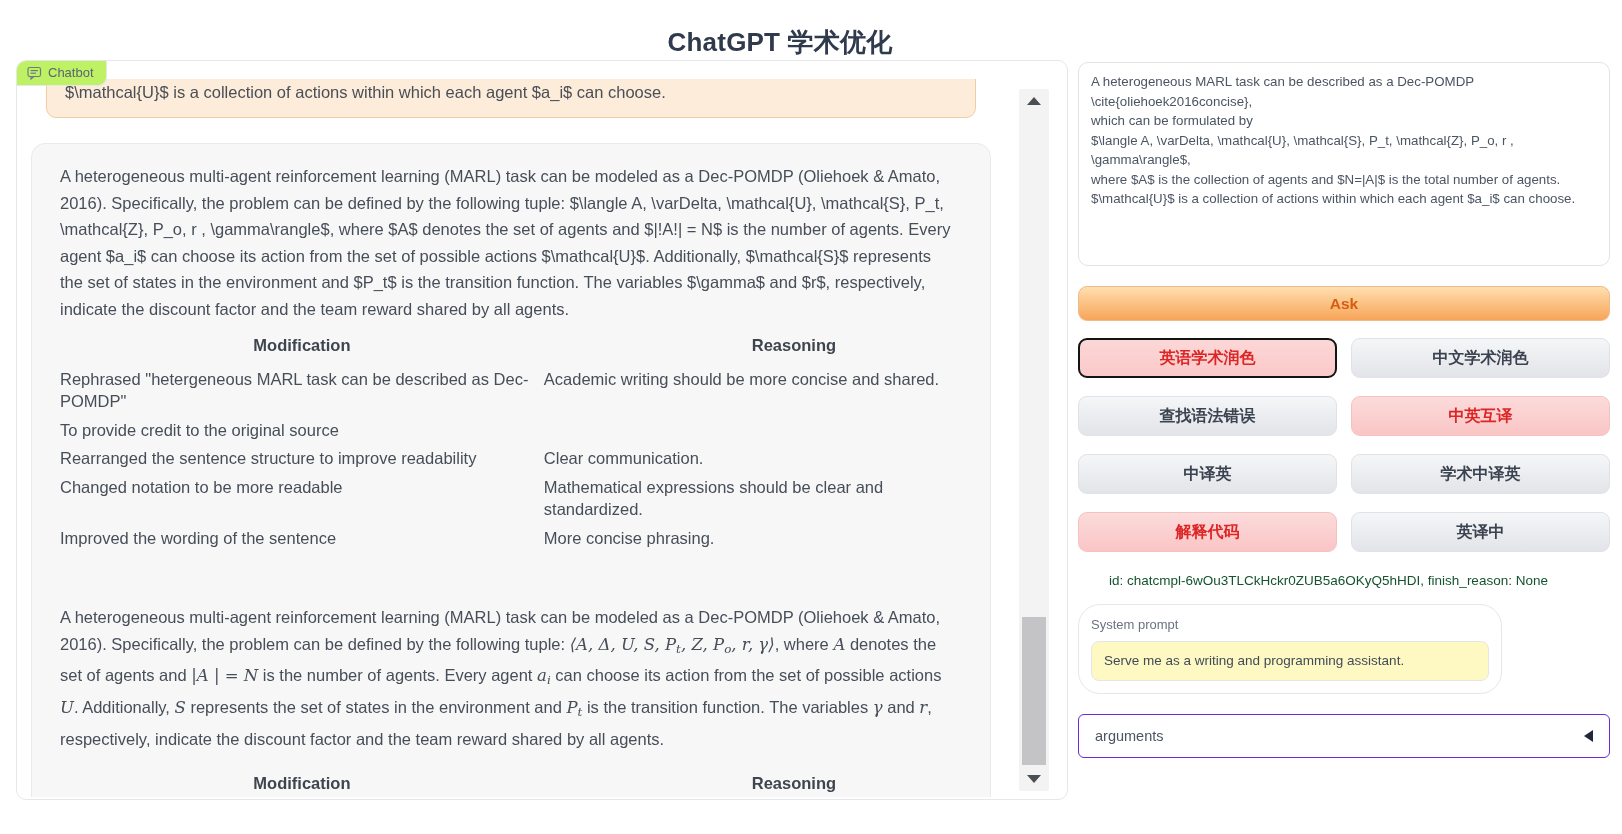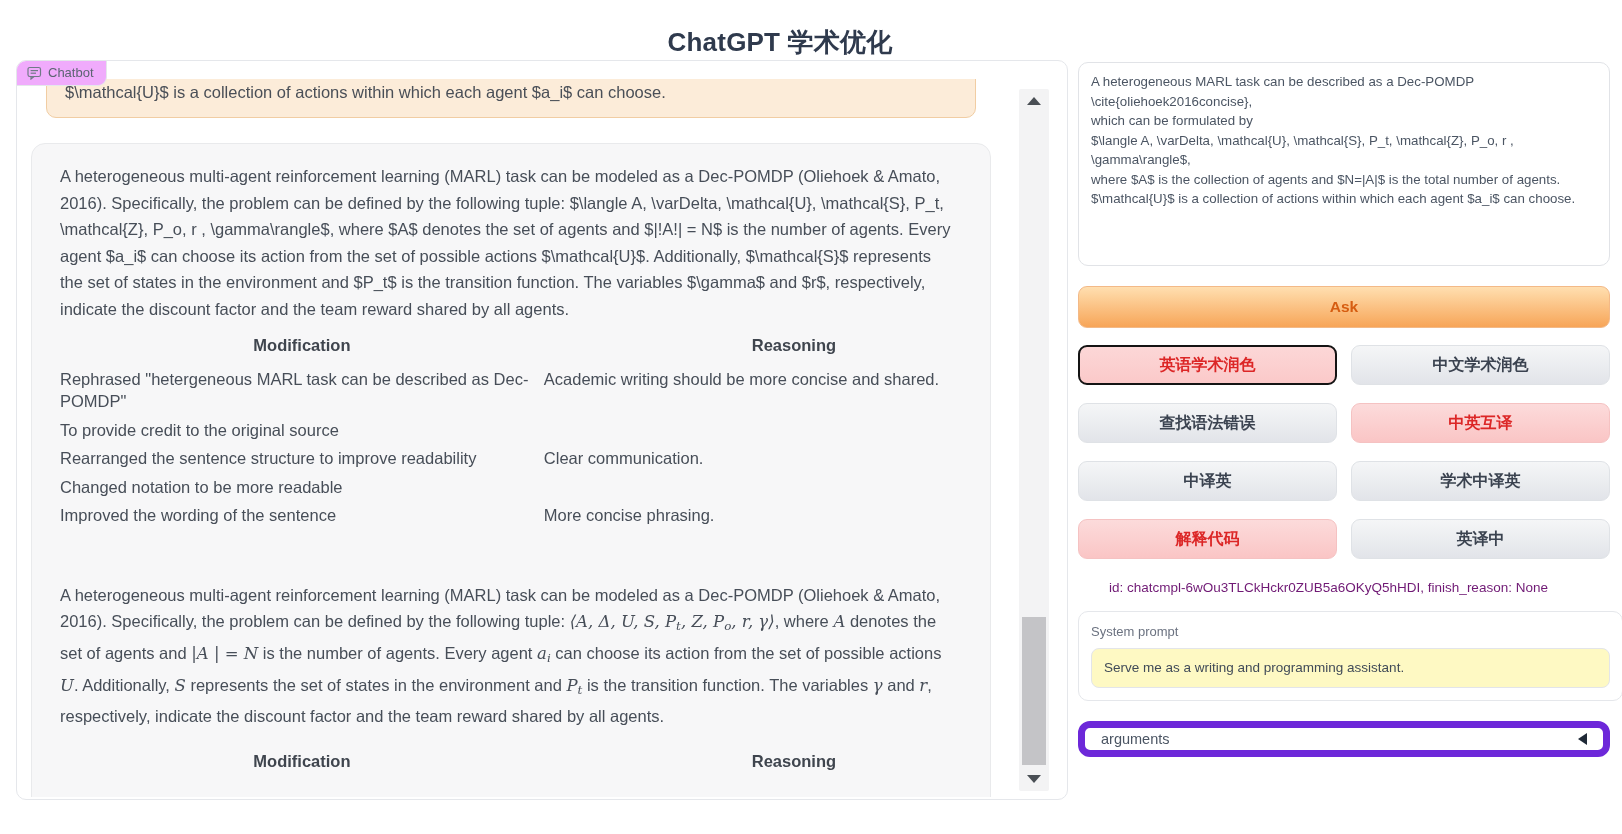--- a/index.html
+++ b/index.html
@@ -14,21 +14,21 @@
     font-size:26px;font-weight:700;color:#2f3a4d;letter-spacing:.2px;
   }
   
   .chat-panel{
     position:absolute;left:16px;top:60px;width:1050px;height:738px;
     background:#fff;border:1px solid #e5e7eb;border-radius:10px;
   }
   .chat-label{
     position:absolute;top:0;left:0;z-index:4;
     display:flex;align-items:center;gap:6px;
-    padding:4px 12px 5px 10px;background:#f0abfc;
+    padding:4px 12px 5px 10px;background:#bef264;
     border-right:1px solid #e5e7eb;border-bottom:1px solid #e5e7eb;
     border-radius:9px 0 9px 0;
     font-size:13px;color:#5b6472;
   }
   .chat-label svg{display:block;}
   .chat-viewport{
     position:absolute;left:14px;right:76px;top:18px;bottom:2px;
     overflow:hidden;
   }
   .msg-user{
@@ -73,21 +73,21 @@
   .right-col{position:absolute;left:1078px;top:62px;width:532px;}
   .prompt-input{
     box-sizing:border-box;display:block;width:532px;height:204px;
     background:#fff;border:1.5px solid #e1e3e7;border-radius:10px;
     padding:9px 12px;resize:none;outline:none;
     font-family:"Liberation Sans","DejaVu Sans",sans-serif;
     font-size:13.3px;line-height:19.5px;color:#4b5563;
     white-space:pre-wrap;overflow:hidden;
   }
   .ask-btn{
-    box-sizing:border-box;display:block;width:532px;height:42px;margin-top:20px;
+    box-sizing:border-box;display:block;width:532px;height:35px;margin-top:20px;
     border:1px solid #f3b987;border-radius:9px;cursor:pointer;
     background:linear-gradient(180deg,#ffdfb0 0%,#f7a558 100%);
     font-family:inherit;font-size:15.5px;font-weight:600;color:#d65d11;
   }
   .btn-grid{
     margin-top:17px;display:grid;grid-template-columns:1fr 1fr;
     column-gap:14px;row-gap:18px;
   }
   .fn-btn{
     box-sizing:border-box;height:40px;border-radius:9px;cursor:pointer;
@@ -98,37 +98,37 @@
     border:1px solid #dfe2e6;color:#3b4350;
   }
   .fn-pink{
     background:linear-gradient(180deg,#fcdbdb 0%,#fac5c5 100%);
     border:1px solid #f5c2c2;color:#dc2626;
   }
   .fn-pink-focused{
     background:linear-gradient(180deg,#fcd7d7 0%,#fbc9c9 100%);
     border:2px solid #141414;color:#dc2626;
   }
-  .status-line{margin-top:21px;font-size:13.5px;color:#701a75;padding-left:31px;}
+  .status-line{margin-top:21px;font-size:13.5px;color:#14532d;padding-left:31px;}
   .sys-box{
-    box-sizing:border-box;margin-top:16px;width:545px;
-    border:1px solid #e5e7eb;border-radius:10px;padding:12px 12px;
+    box-sizing:border-box;margin-top:16px;width:424px;
+    border:1px solid #e5e7eb;border-radius:22px;padding:12px 12px;
     background:#fff;
   }
   .sys-label{font-size:13px;color:#6b7280;}
   .sys-input{
     box-sizing:border-box;display:block;width:100%;height:40px;margin-top:9px;
     border:1px solid #e3e5e9;border-radius:8px;padding:10px 12px;
     resize:none;outline:none;overflow:hidden;
     font-family:"Liberation Sans","DejaVu Sans",sans-serif;
     font-size:13.5px;line-height:18px;color:#414b58;background:#fef9c3;
   }
   .accordion{
-    box-sizing:border-box;margin-top:20px;width:532px;height:36px;
-    border:7px solid #6d28d9;border-radius:12px;background:#fff;
+    box-sizing:border-box;margin-top:20px;width:532px;height:44px;
+    border:1px solid #6d28d9;border-radius:6px;background:#fff;
     display:flex;align-items:center;justify-content:space-between;
     padding:0 16px;cursor:pointer;
   }
   .accordion-label{font-size:14.5px;color:#4b5563;}
   .tri-left{
     width:0;height:0;
     border-top:6px solid transparent;border-bottom:6px solid transparent;
     border-right:9px solid #1f2937;
   }
 </style>
@@ -172,20 +172,21 @@
         </div>
         <div class="t-row">
           <div class="t-cell">To provide credit to the original source</div>
         </div>
         <div class="t-row">
           <div class="t-cell">Rearranged the sentence structure to improve readability</div>
           <div class="t-cell">Clear communication.</div>
         </div>
         <div class="t-row">
           <div class="t-cell">Changed notation to be more readable</div>
+          <div class="t-cell">Mathematical expressions should be clear and standardized.</div>
         </div>
         <div class="t-row">
           <div class="t-cell">Improved the wording of the sentence</div>
           <div class="t-cell">More concise phrasing.</div>
         </div>
       </div>
 
       <div class="para2"><span>A heterogeneous multi-agent reinforcement learning (MARL) task can be modeled as a Dec-POMDP (Oliehoek &amp; Amato, 2016). Specifically, the problem can be defined by the following tuple: </span><span class="mi">⟨A, Δ, U, S, P</span><span class="msub">t</span><span class="mi">, Z, P</span><span class="msub">o</span><span class="mi">, r, γ⟩</span><span>, where </span><span class="mi">A</span><span> denotes the set of agents and </span><span class="mi">|A | = N</span><span> is the number of agents. Every agent </span><span class="mi">a</span><span class="msub">i</span><span> can choose its action from the set of possible actions </span><span class="mi">U</span><span>. Additionally, </span><span class="mi">S</span><span> represents the set of states in the environment and </span><span class="mi">P</span><span class="msub">t</span><span> is the transition function. The variables </span><span class="mi">γ</span><span> and </span><span class="mi">r</span><span>, respectively, indicate the discount factor and the team reward shared by all agents.</span></div>
 
       <div class="chat-table table2">

